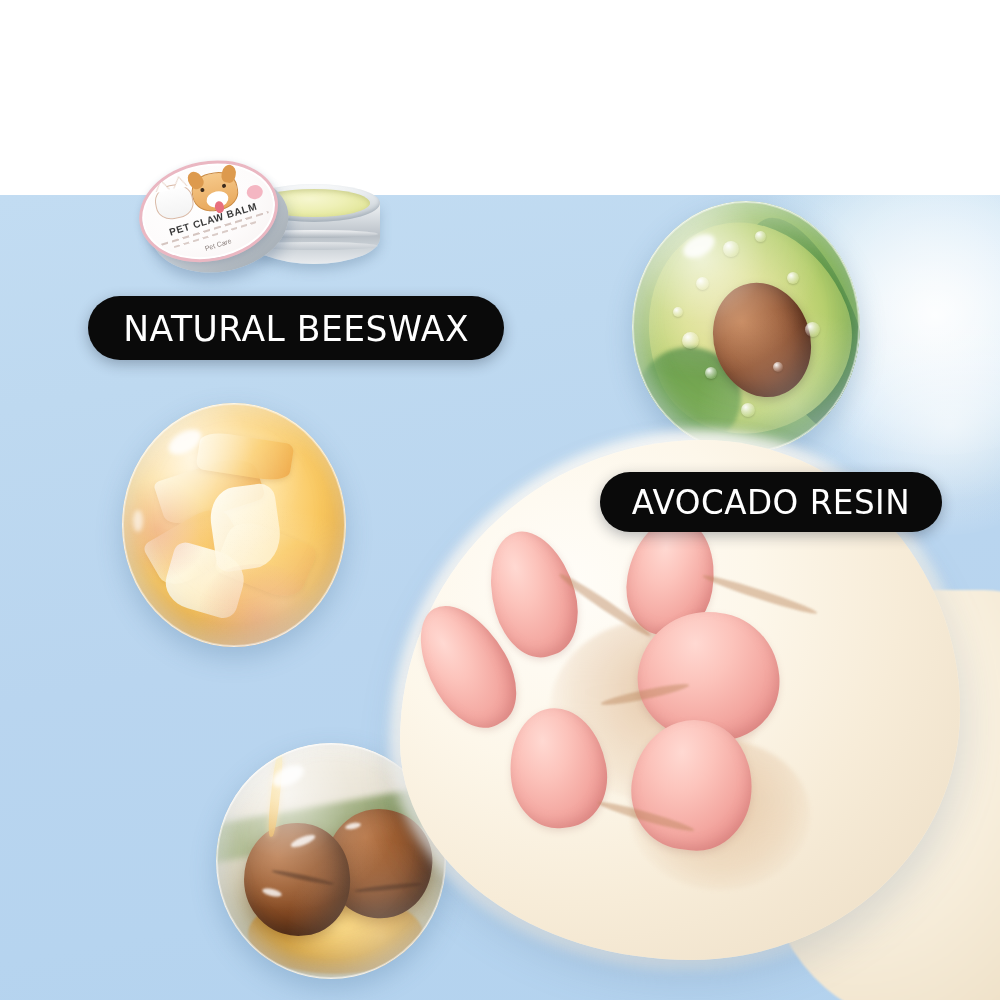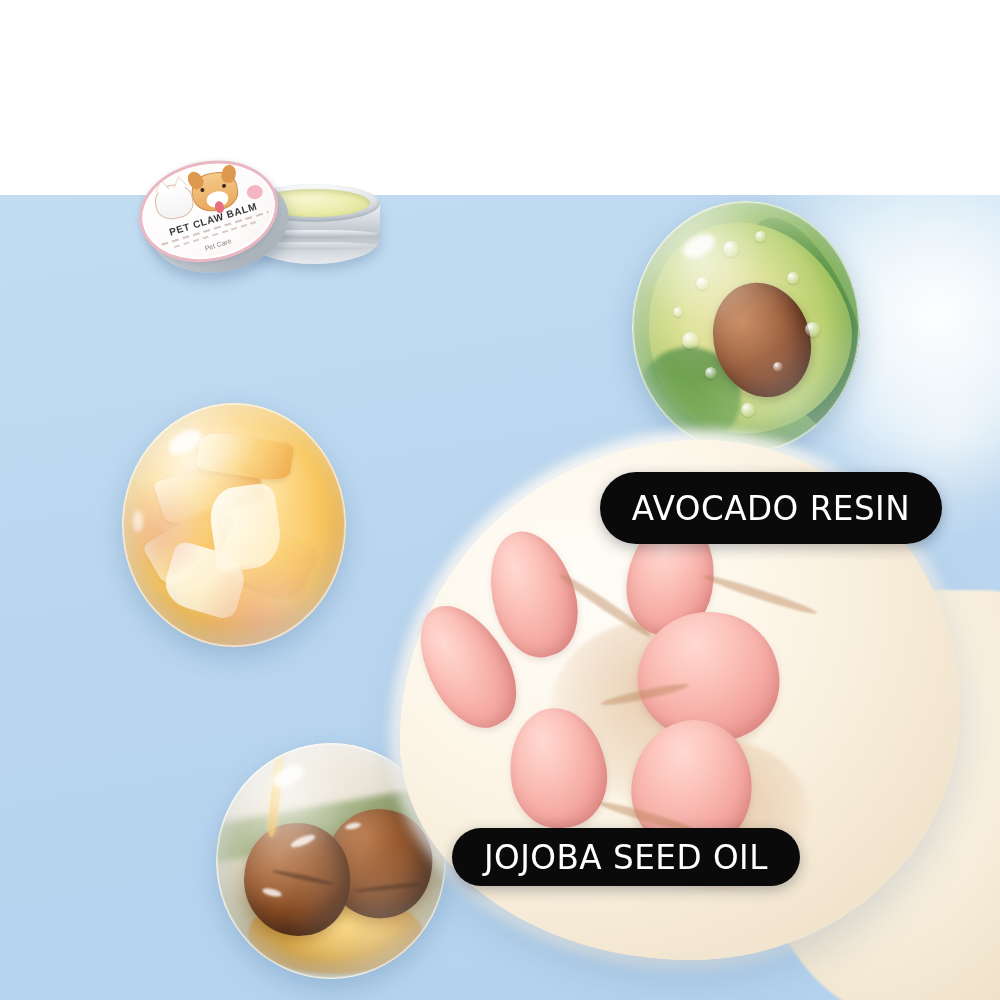--- a/index.html
+++ b/index.html
@@ -181,21 +181,21 @@
   
   .pill{
     position:absolute;z-index:35;display:flex;align-items:center;justify-content:center;
     background:#0a0a0a;border-radius:999px;color:#fff;
     font-family:"DejaVu Sans", sans-serif;
     font-weight:400;white-space:nowrap;
     box-shadow:0 4px 14px rgba(20,30,45,.3);
   }
   .pill span{display:block;transform:scaleX(.96);}
   #pill-beeswax{left:88px;top:296px;height:64px;padding:0 28px;font-size:36px;letter-spacing:.5px;}
-  #pill-avocado{left:600px;top:472px;height:72px;padding:0 26px;font-size:34px;letter-spacing:.5px;}
+  #pill-avocado{left:600px;top:472px;height:60px;padding:0 26px;font-size:34px;letter-spacing:.5px;}
   #pill-jojoba{left:452px;top:828px;height:58px;padding:0 26px;font-size:34px;letter-spacing:.5px;}
 </style>
 </head>
 <body>
 
 <div id="stage">
 
 
   <div class="photo">
 
@@ -310,20 +310,20 @@
           <div class="paw-pink"></div>
         </div>
         <div class="lid-text">PET CLAW BALM</div>
         <div class="lid-sub"></div>
         <div class="lid-sub2"></div>
         <div class="lid-brand">Pet Care</div>
       </div>
     </div>
   </div>
 
+  <div class="pill" id="pill-beeswax">
+    <span>NATURAL BEESWAX</span>
+  </div>
   <div class="pill" id="pill-avocado">
     <span>AVOCADO RESIN</span>
   </div>
-  <div class="pill" id="pill-jojoba">
-    <span>JOJOBA SEED OIL</span>
-  </div>
 
 </div>
 
 </body></html>

